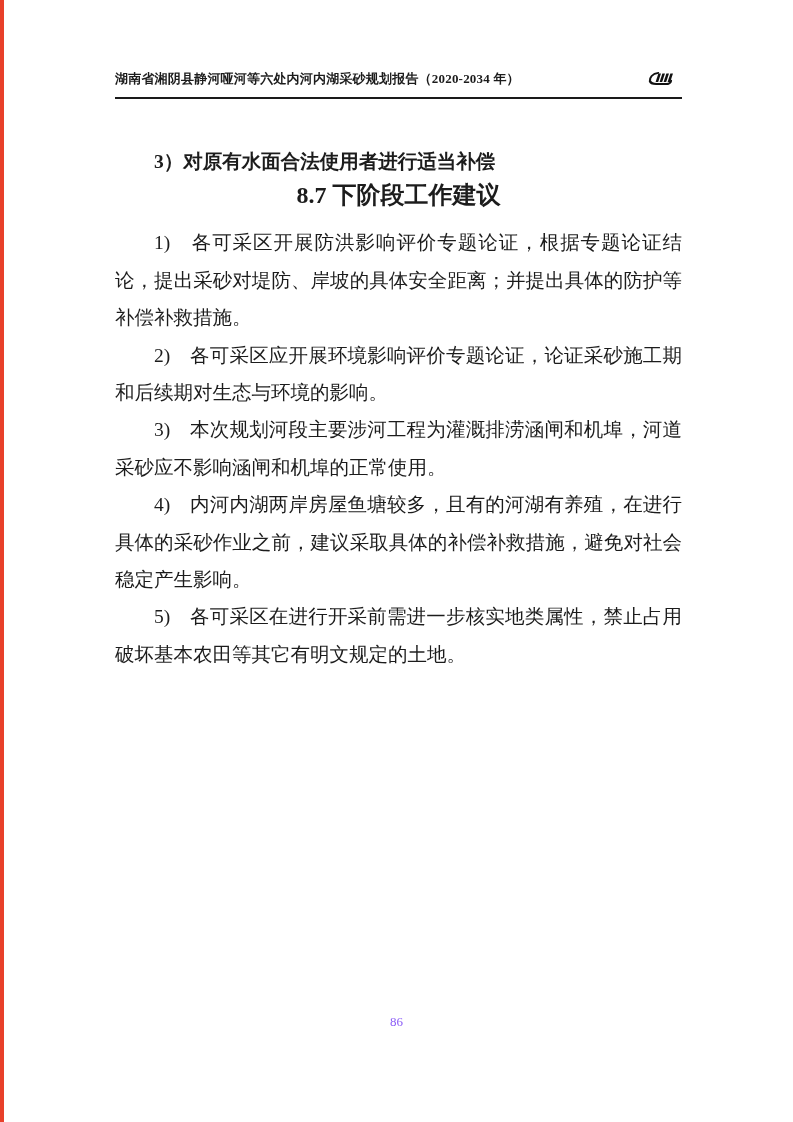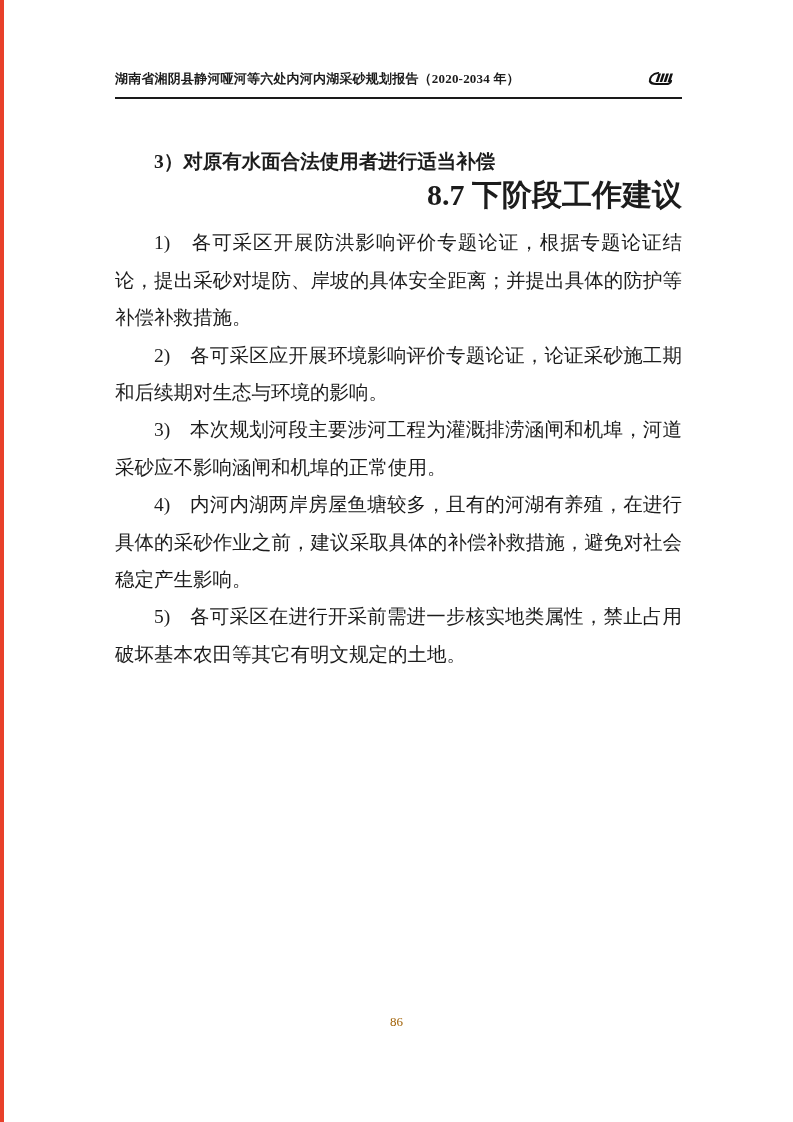--- a/index.html
+++ b/index.html
@@ -55,33 +55,33 @@
     line-height: 37.4px;
     text-indent: 2em;
     text-align: left;
   }
   .intro, .item {
     font-size: 19.5px;
     line-height: 37.4px;
     text-indent: 2em;
   }
   .section-heading {
-    font-size: 30px;
+    font-size: 24px;
     font-weight: bold;
     line-height: 30px;
     margin: 0 0 14px 0;
-    text-align: right;
+    text-align: center;
   }
   .footer {
     position: absolute;
     left: 0; top: 1014px;
     width: 100%;
     text-align: center;
     font-size: 13px;
-    color: #a16207;
+    color: #8b5cf6;
   }
 </style>
 </head>
 <body>
 
 <div class="page">
 
   <div class="edge-line" id="edge" style="background: rgb(232, 64, 42);"></div>
 
   <div class="header">

